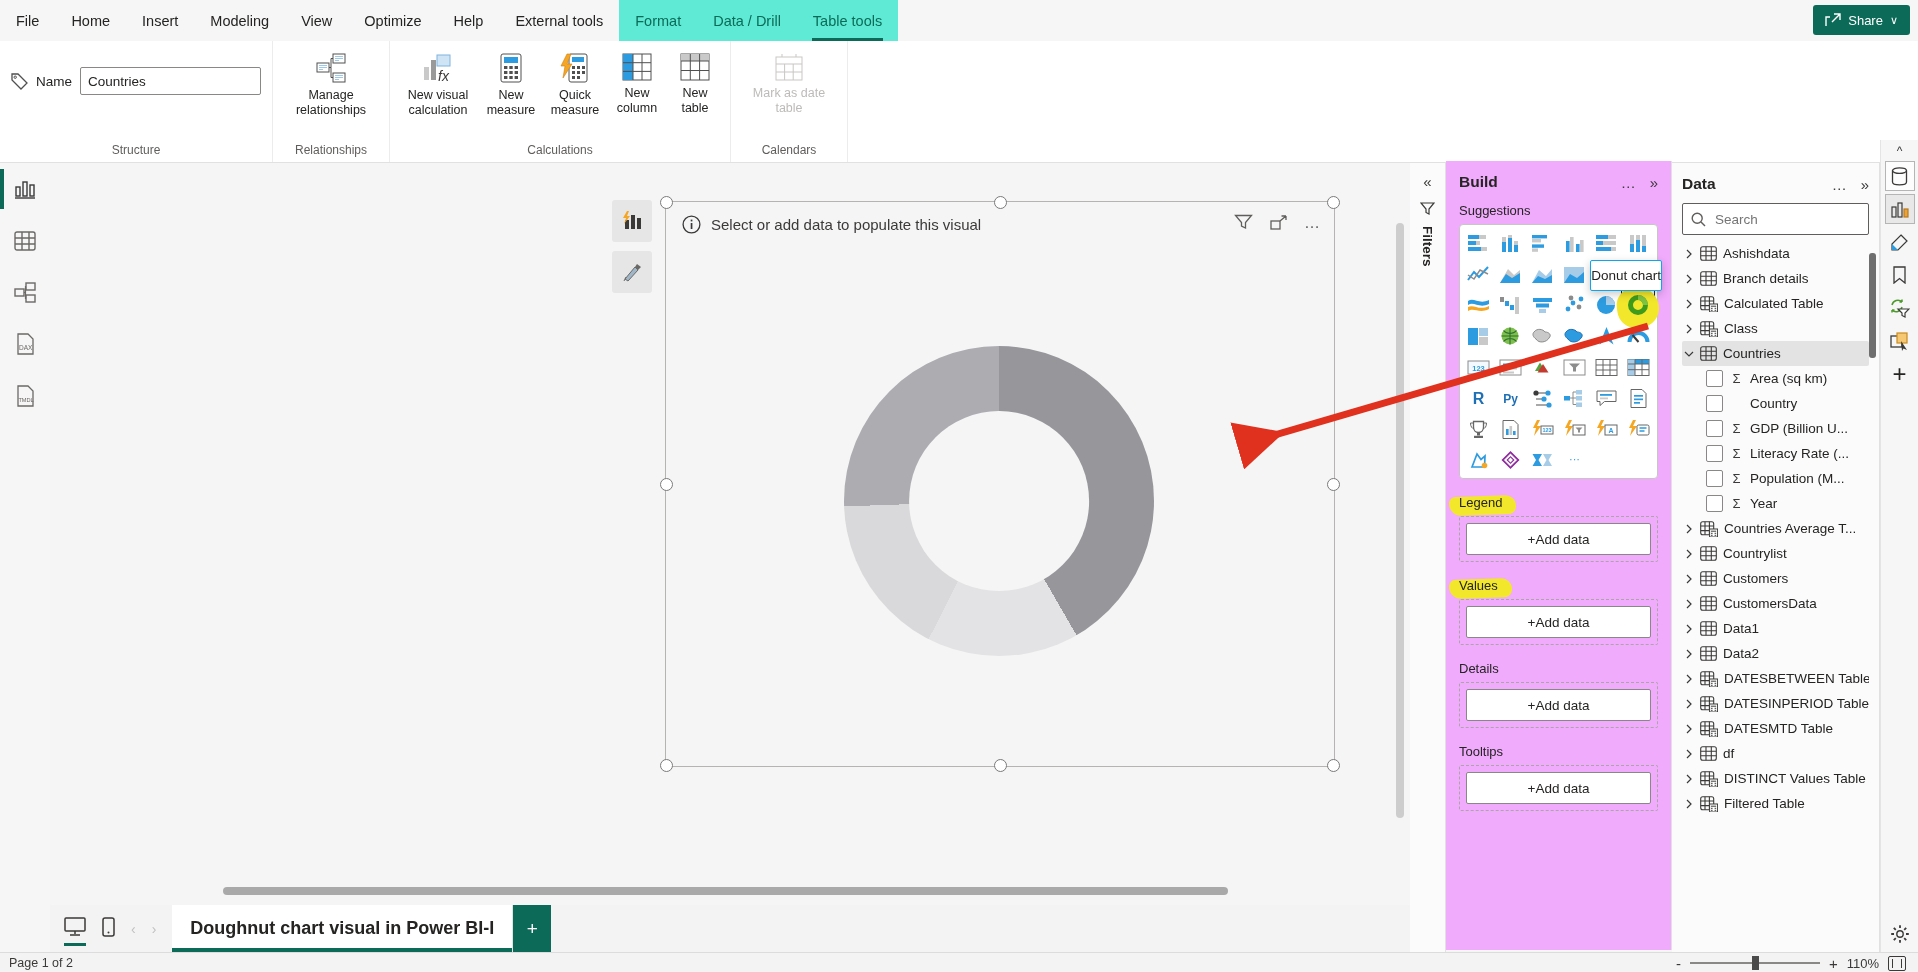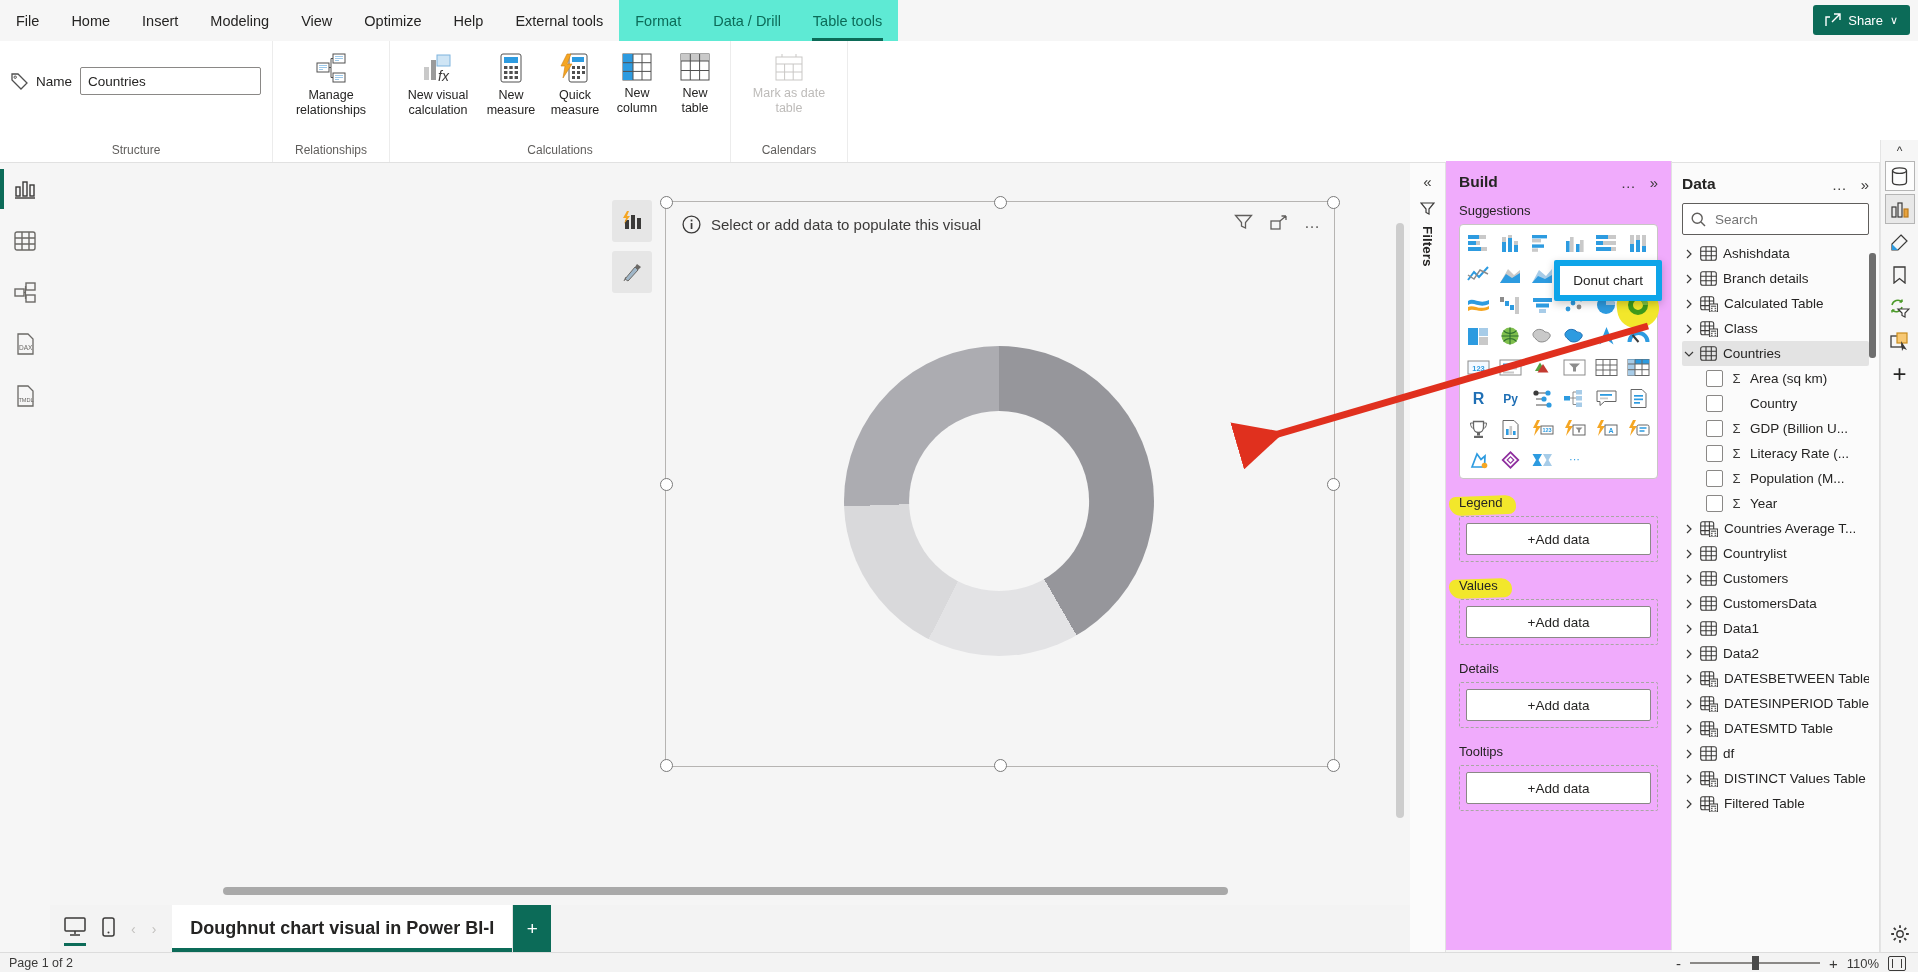--- a/index.html
+++ b/index.html
@@ -55,22 +55,22 @@
   .pane-head .mini{font-weight:normal;font-size:15px;color:#3B3A39;cursor:pointer;margin-left:14px}
   .sugg-label{font-size:13px;color:#252423;margin:12px 0 6px}
   .sugg-wrap{position:relative}
   .sugg-grid{background:#fff;border:1px solid #C8C6C4;border-radius:4px;padding:4px 3px;display:grid;
              grid-template-columns:repeat(6,1fr);row-gap:3px}
   .vcell{height:28px;display:flex;align-items:center;justify-content:center;cursor:pointer;position:relative}
   .vcell.sel{outline:1.5px solid #2b2b2b}
   .vcell.sel::before{content:"";position:absolute;left:-5px;top:-4px;right:-5px;bottom:-9px;background:#F2E72B;
                      border-radius:45% 55% 50% 48%;transform:rotate(-7deg);z-index:0}
   .vcell svg,.vcell span{position:relative;z-index:1}
-  .tooltip{position:absolute;top:36px;right:-4px;background:#fff;border:6px solid #0ea5e9;border-radius:2px;
-           box-shadow:0 3px 8px rgba(0,0,0,.22);padding:7px 13px;font-size:13.5px;color:#252423;white-space:nowrap;z-index:6}
+  .tooltip{position:absolute;top:36px;right:-4px;background:#fff;border:1px solid #0ea5e9;border-radius:2px;
+           box-shadow:0 3px 8px rgba(0,0,0,.22);padding:7px 0;font-size:13.5px;color:#252423;white-space:nowrap;z-index:6}
   .well{margin-top:14px}
   .well-label{font-size:13px;color:#252423;display:inline-block;position:relative;margin-bottom:6px;z-index:0}
   .well-label.hl::before{content:"";position:absolute;left:-10px;right:-14px;top:1px;bottom:-5px;background:#F2E72B;
                          border-radius:9px 14px 10px 16px;transform:rotate(-2deg);z-index:-1}
   .well-box{border:1px dashed #A9A7A4;padding:6px;border-radius:2px}
   .add-data-btn{border:1px solid #8A8886;border-radius:2px;background:#fff;height:30px;display:flex;align-items:center;
                 justify-content:center;font-size:13.5px;color:#252423;cursor:pointer}
   
   .data-pane{position:absolute;left:1672px;top:163px;width:208px;height:789px;background:#FBFBFB;
              border-right:1px solid #E1E1E1;box-sizing:border-box;padding:12px 10px 0;overflow:hidden}

